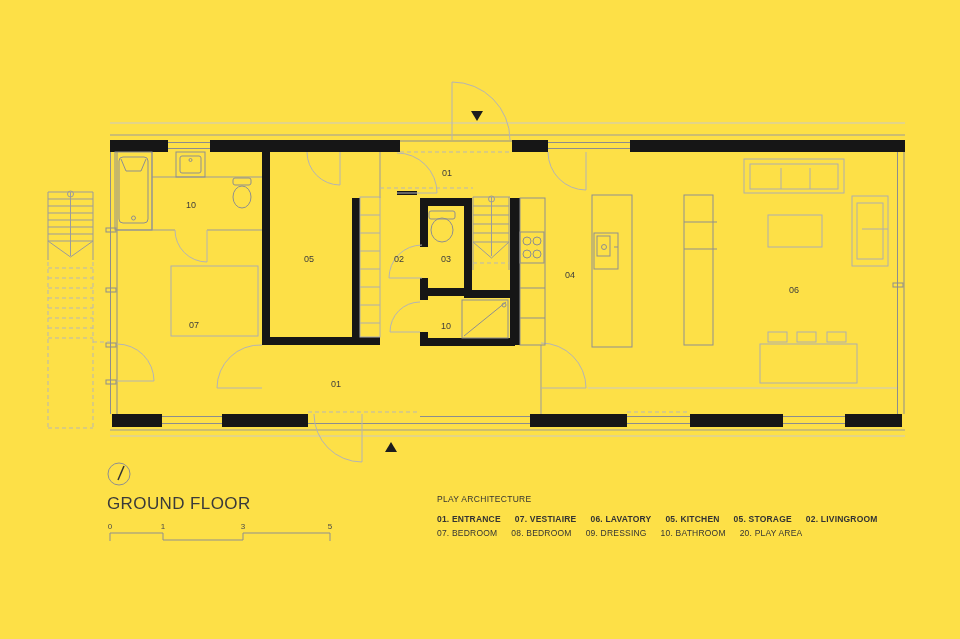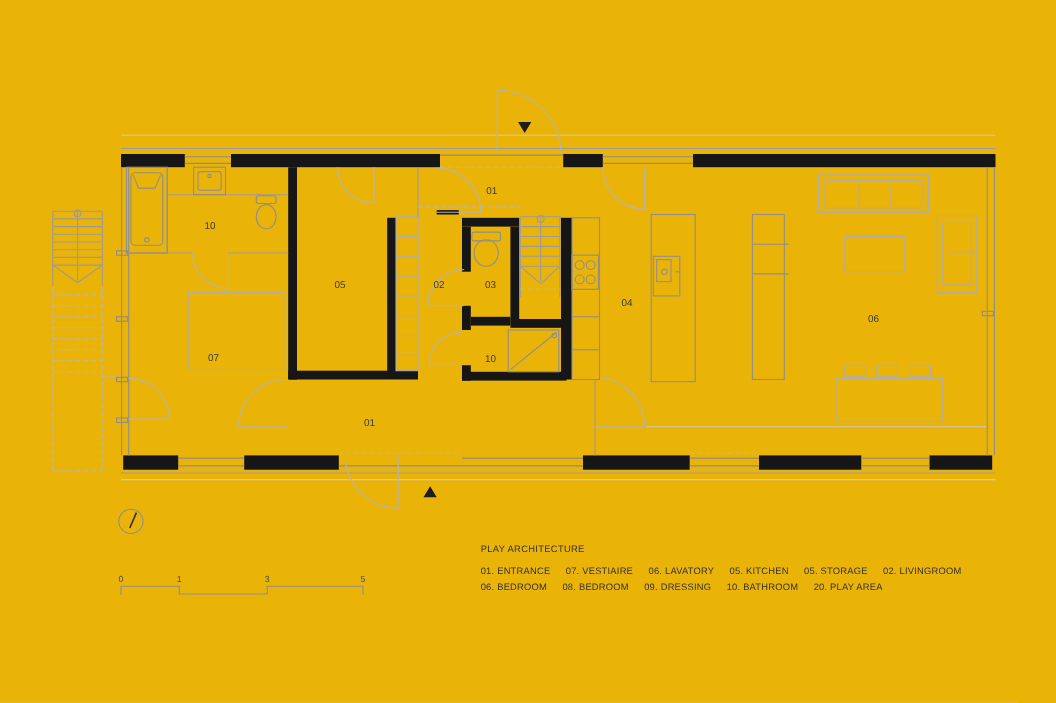--- a/index.html
+++ b/index.html
@@ -1,34 +1,34 @@
 <!DOCTYPE html>
 <html><head>
 <meta charset="utf-8">
 <style>
   html,body{margin:0;padding:0;background:#ffffff;}
-  #stage{position:relative;width:960px;height:639px;background:#eab308;overflow:hidden;
+  #stage{position:relative;width:960px;height:639px;background:#fde047;overflow:hidden;
          font-family:"Liberation Sans",sans-serif;}
   #plan-svg{position:absolute;left:0;top:0;}
   .wall{fill:#161616;stroke:none;}
   .thin{stroke:#9b9b9b;stroke-width:1;fill:none;}
   .lite{stroke:#c9c9c9;stroke-width:1;fill:none;}
   .win{stroke:#8d8d8d;stroke-width:1;fill:none;}
   .door{stroke:#b4b4b4;stroke-width:1;fill:none;}
   .dash{stroke:#b7b7b7;stroke-width:1;fill:none;stroke-dasharray:4 3;}
   .fix{stroke:#8f8f8f;stroke-width:1;fill:none;}
   .furn{stroke:#aeaeae;stroke-width:1;fill:none;}
   .lbl{font-family:"Liberation Sans",sans-serif;font-size:9px;fill:#3c3c3c;text-anchor:middle;}
   .num{font-family:"Liberation Sans",sans-serif;font-size:8px;fill:#4a4a4a;text-anchor:middle;}
   .mark{fill:#1d1d1d;}
   #title{position:absolute;left:107px;top:494px;font-size:17px;color:#3a3a3a;letter-spacing:0.4px;}
   #firm{position:absolute;left:437px;top:494px;font-size:8.5px;color:#333;letter-spacing:0.3px;}
   .legend-row{position:absolute;left:437px;display:flex;gap:14px;font-size:8.5px;color:#333;
               white-space:nowrap;letter-spacing:0.2px;}
-  #legend-row-1{top:514px;}
+  #legend-row-1{top:514px;font-weight:bold;}
   #legend-row-2{top:528px;}
 </style>
 </head>
 <body>
 
 <div id="stage">
 
 <svg id="plan-svg" width="960" height="639" viewBox="0 0 960 639">
 
   <g>
@@ -309,31 +309,32 @@
 
   <g>
     <path class="fix" d="M 110,541 L 110,533 L 163,533 L 163,540 L 243,540 L 243,533 L 330,533 L 330,541"></path>
     <text class="num" x="110" y="529">0</text>
     <text class="num" x="163" y="529">1</text>
     <text class="num" x="243" y="529">3</text>
     <text class="num" x="330" y="529">5</text>
   </g>
 </svg>
 
+<div id="title">GROUND FLOOR</div>
 <div id="firm">PLAY ARCHITECTURE</div>
 
 <div id="legend-row-1" class="legend-row">
   <span>01. ENTRANCE</span>
   <span>07. VESTIAIRE</span>
   <span>06. LAVATORY</span>
   <span>05. KITCHEN</span>
   <span>05. STORAGE</span>
   <span>02. LIVINGROOM</span>
 </div>
 <div id="legend-row-2" class="legend-row">
-  <span>06. BEDROOM</span>
+  <span>07. BEDROOM</span>
   <span>08. BEDROOM</span>
   <span>09. DRESSING</span>
   <span>10. BATHROOM</span>
   <span>20. PLAY AREA</span>
 </div>
 
 </div>
 
 </body></html>

